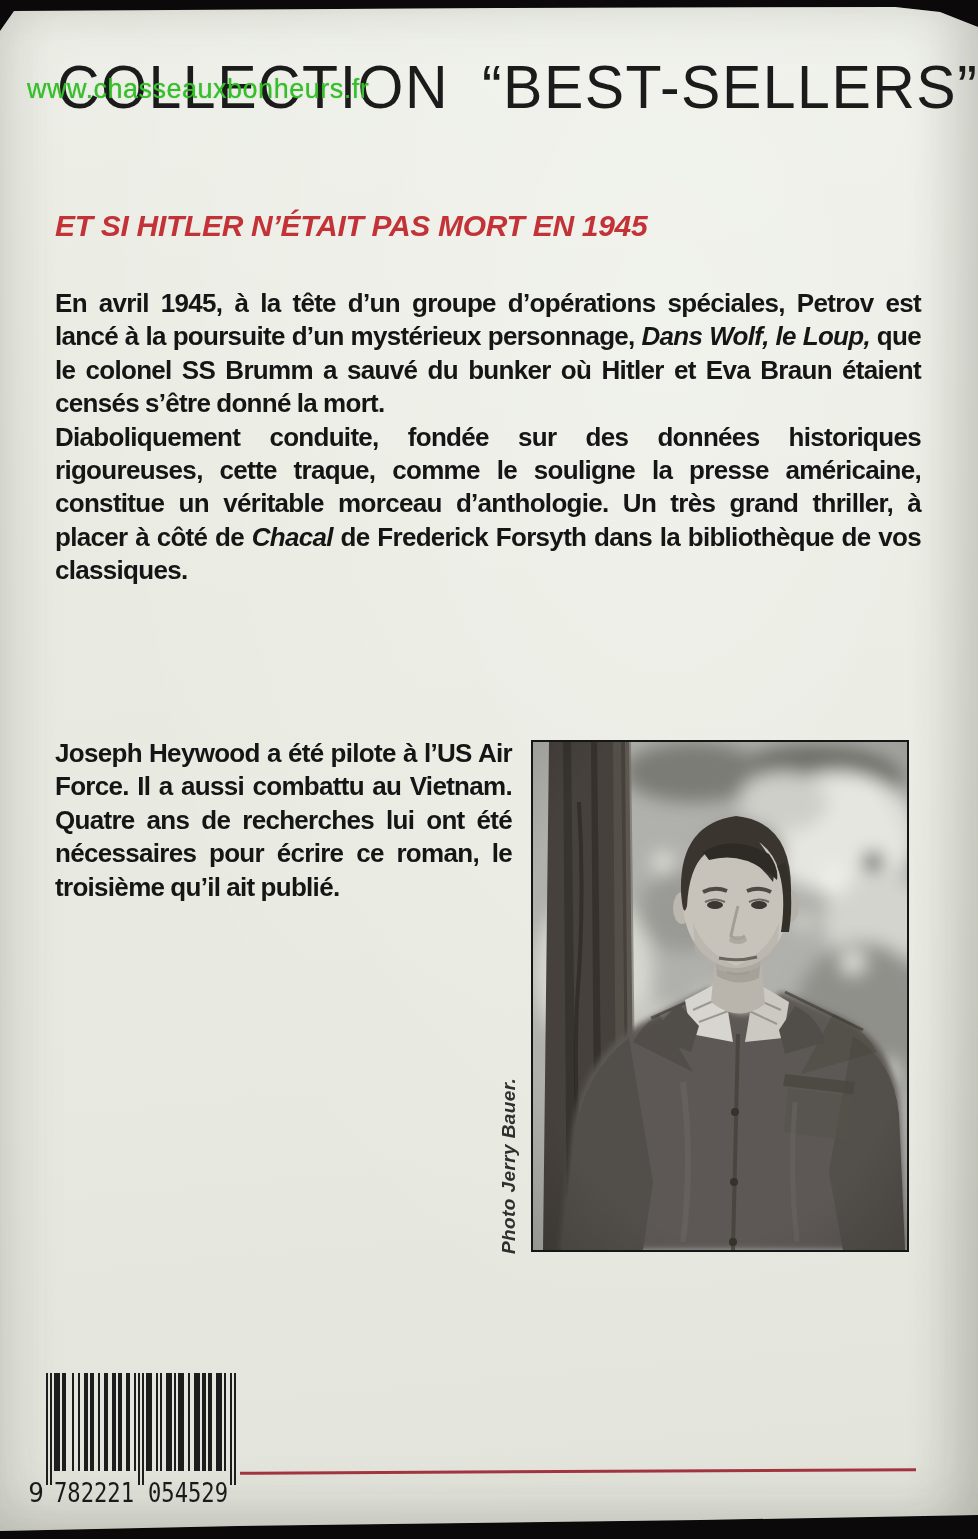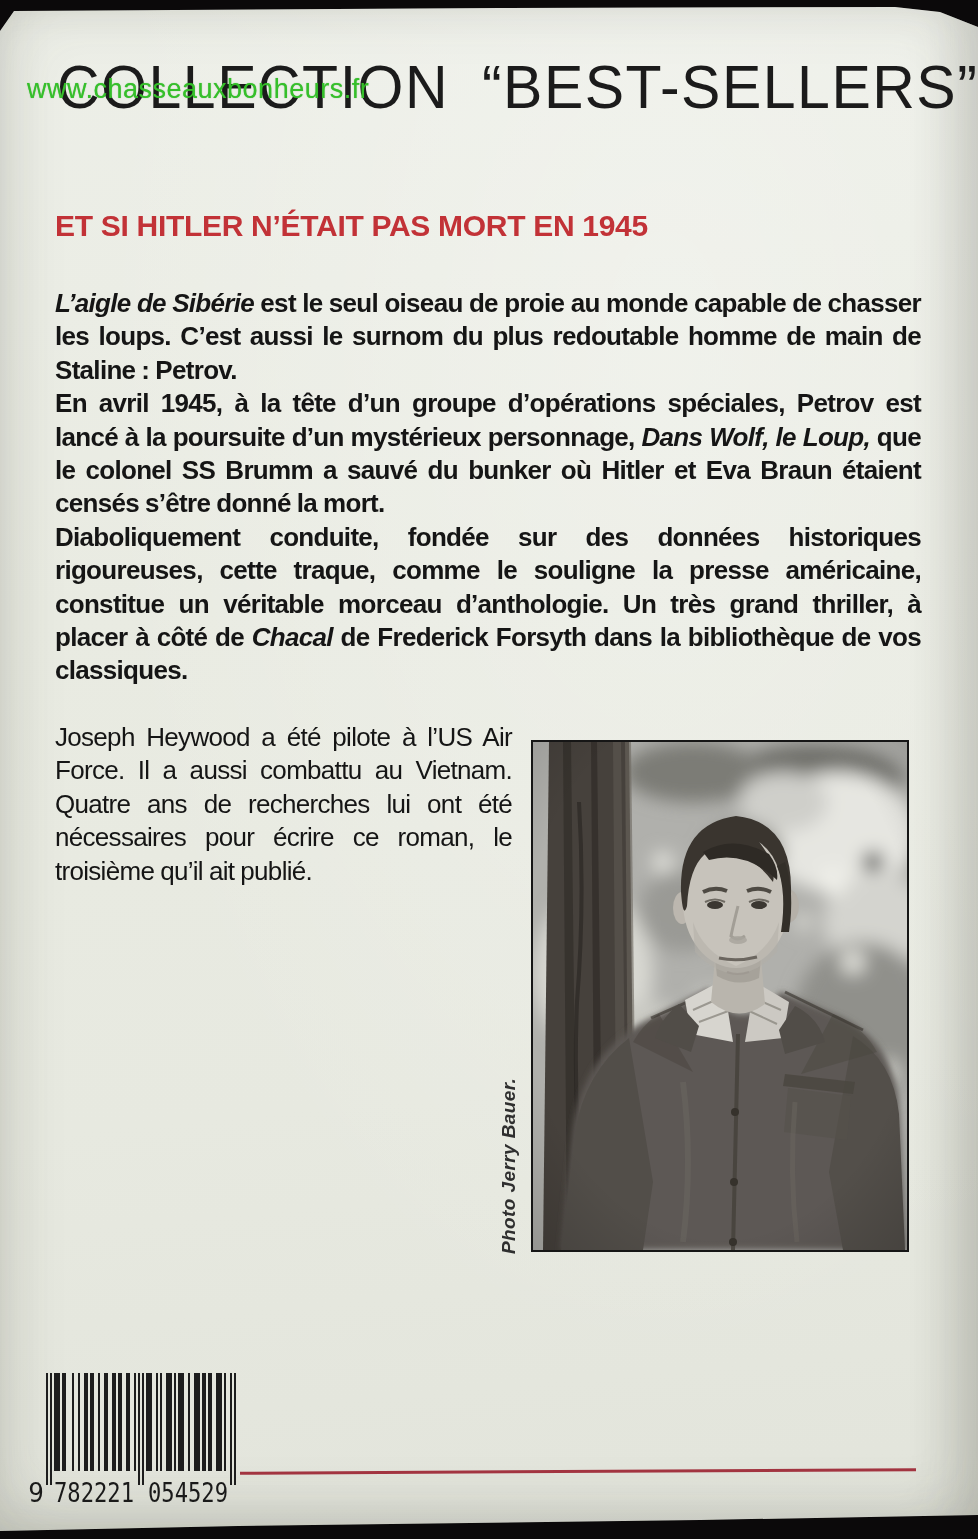--- a/index.html
+++ b/index.html
@@ -33,36 +33,36 @@
   }
   .watermark{
     position:absolute;top:74px;left:27px;
     font-size:27px;color:#35c02a;letter-spacing:.5px;
     text-shadow:0 0 1px rgba(30,150,20,.6);
     z-index:5;white-space:nowrap;
   }
   
   .headline{
     position:absolute;top:206px;left:55px;width:880px;
-    font-size:30px;line-height:40px;font-weight:700;
+    font-size:30px;line-height:40px;font-weight:700;font-style:italic;
     color:#c23237;letter-spacing:-.3px;
   }
   
   .synopsis{
     position:absolute;top:287px;left:55px;width:866px;
     font-size:26px;line-height:33.4px;font-weight:700;color:#151515;
     text-align:justify;letter-spacing:-.7px;word-spacing:-.5px;
   }
   .synopsis p{margin:0;}
   .it{font-style:italic;}
   sup{font-size:.55em;line-height:0;vertical-align:super;}
   
   .author-bio{
-    position:absolute;top:721px;left:55px;width:457px;
-    font-size:26px;line-height:33.4px;font-weight:400;color:#151515;
+    position:absolute;top:737px;left:55px;width:457px;
+    font-size:26px;line-height:33.4px;font-weight:700;color:#151515;
     text-align:justify;letter-spacing:-.7px;word-spacing:-.5px;
   }
   
   .photo-frame{
     position:absolute;top:740px;left:531px;width:378px;height:512px;
     border:2px solid #161616;box-sizing:border-box;background:#b4b4b0;
   }
   .photo-frame svg{display:block;width:100%;height:100%;}
   .photo-credit{
     position:absolute;left:498px;top:1254px;width:192px;
@@ -87,21 +87,20 @@
 <div class="cover"></div>
 
 <div class="collection-title">COLLECTION “BEST-SELLERS”</div>
 <div class="watermark">www.chasseauxbonheurs.fr</div>
 
 <div class="headline">
   <div>ET SI HITLER N’ÉTAIT PAS MORT EN 1945</div>
 </div>
 
 <div class="synopsis">
-    <p><span class="it">L’aigle de Sibérie</span><span> est le seul oiseau de proie au monde capable de chasser les loups. C’est aussi le surnom du plus redoutable homme de main de Staline : Petrov.</span></p>
     <p><span>En avril 1945, à la tête d’un groupe d’opérations spéciales, Petrov est lancé à la poursuite d’un mystérieux personnage, </span><span class="it">Dans Wolf, le Loup,</span><span> que le colonel SS Brumm a sauvé du bunker où Hitler et Eva Braun étaient censés s’être donné la mort.</span></p>
     <p><span>Diaboliquement conduite, fondée sur des données historiques rigoureuses, cette traque, comme le souligne la presse américaine, constitue un véritable morceau d’anthologie. Un très grand thriller, à placer à côté de </span><span class="it">Chacal</span><span> de Frederick Forsyth dans la bibliothèque de vos classiques.</span></p>
   </div>
 
 <div class="author-bio">Joseph Heywood a été pilote à l’US Air Force. Il a aussi combattu au Vietnam. Quatre ans de recherches lui ont été nécessaires pour écrire ce roman, le troisième qu’il ait publié.</div>
 
 <div class="photo-frame">
   <svg viewBox="0 0 374 508" preserveAspectRatio="none">
     <defs>
       <filter id="b8" x="-30%" y="-30%" width="160%" height="160%">

